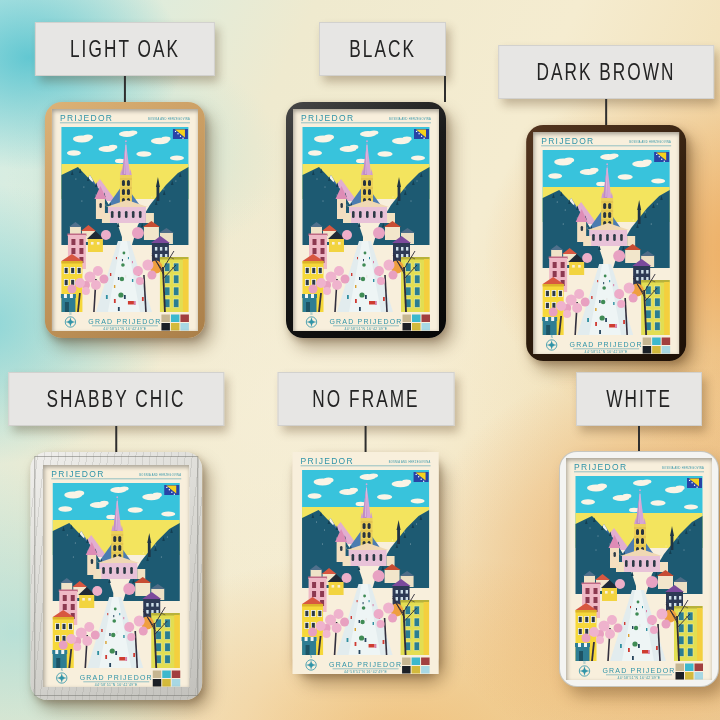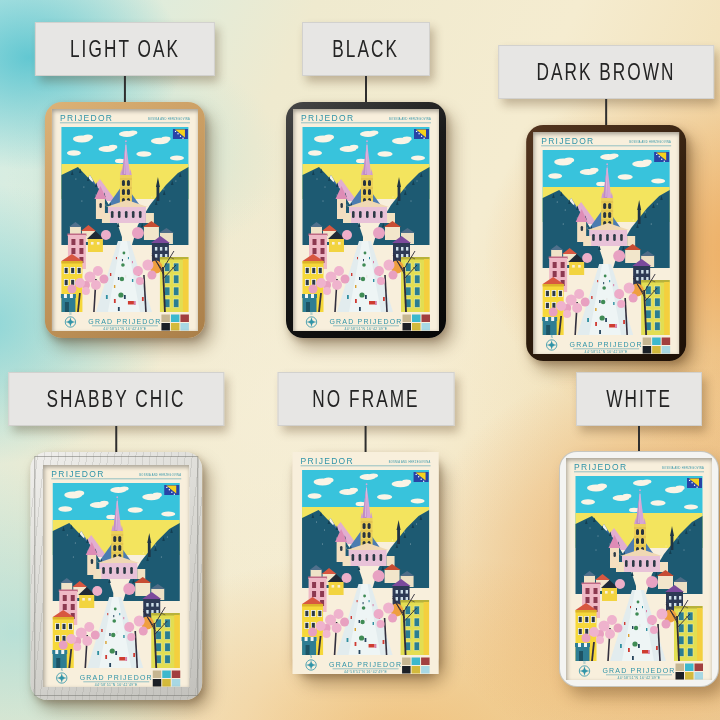--- a/index.html
+++ b/index.html
@@ -11,21 +11,21 @@
       radial-gradient(260px 200px at -2% 45%, rgba(90,200,212,.60), transparent 70%),
       radial-gradient(300px 240px at 2% 88%,  rgba(140,216,220,.55), transparent 70%),
       radial-gradient(200px 150px at 20% 22%, rgba(150,220,222,.35), transparent 70%),
       radial-gradient(420px 300px at 108% 35%,rgba(235,150,60,.75), transparent 70%),
       radial-gradient(380px 300px at 95% 78%, rgba(232,140,52,.60), transparent 70%),
       radial-gradient(500px 260px at 55% 102%,rgba(238,170,80,.55), transparent 70%),
       radial-gradient(400px 300px at 40% 55%, rgba(248,240,218,.60), transparent 70%),
       linear-gradient(115deg,#cfeee8 0%,#efeacf 30%,#f5ecd0 55%,#f2dfb4 78%,#eed2a0 100%);
   }
   .cell{position:absolute;display:flex;flex-direction:column;align-items:center;transform:translateX(-50%);}
-  .pos-0{left:125px;top:22px;} .pos-1{left:366px;top:22px;} .pos-2{left:606px;top:22px;margin-top:23px;}
+  .pos-0{left:125px;top:22px;} .pos-1{left:366px;top:22px;align-items:flex-end;} .pos-2{left:606px;top:22px;margin-top:23px;}
   .pos-3{left:116px;top:372px;} .pos-4{left:366px;top:372px;} .pos-5{left:639px;top:372px;}
 
   .sign{
     background:#e7e6e4;height:54px;display:flex;align-items:center;justify-content:center;
     padding:12px 22px;border:1px solid #d2d1ce;box-sizing:border-box;
     box-shadow:4px 6px 9px rgba(80,50,20,.30);
     white-space:nowrap;
   }
   .sign-label{
     display:inline-block;font-size:21px;font-weight:300;color:#242424;

